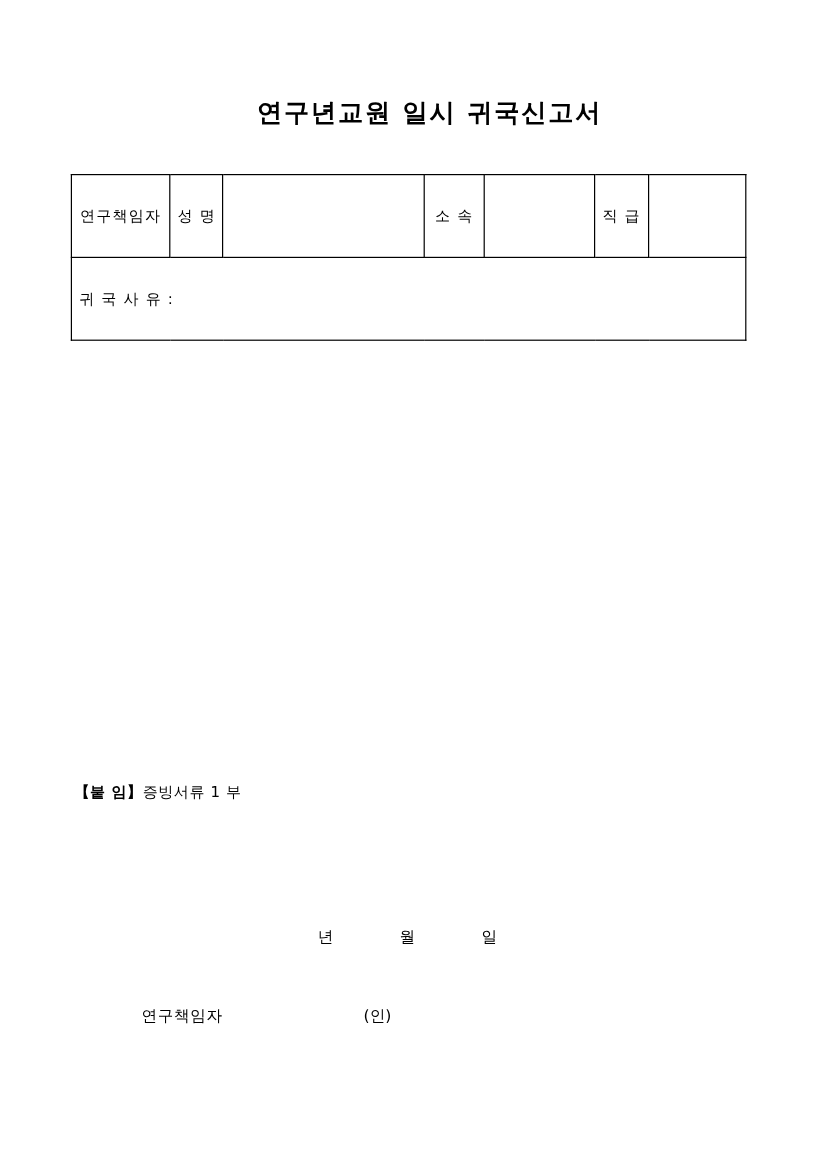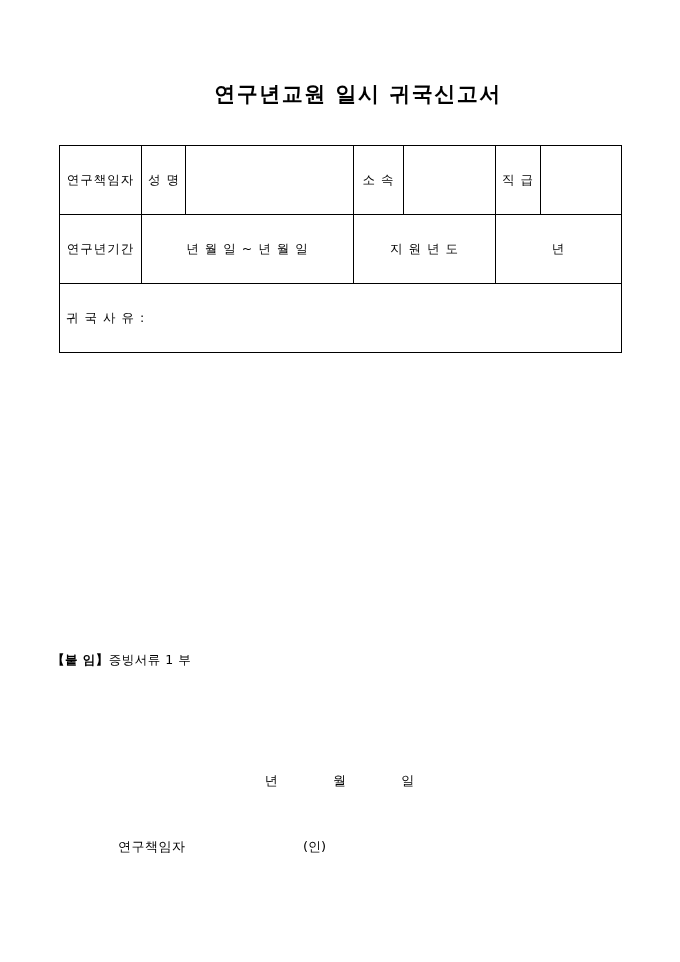--- a/index.html
+++ b/index.html
@@ -59,21 +59,21 @@
     height: 220px;
     vertical-align: top;
     text-align: left;
     padding-top: 12px;
     padding-left: 14px;
     letter-spacing: 1.5px;
   }
   .attach {
     position: absolute;
     top: 652px;
-    left: 52px;
+    left: 62px;
     font-size: 12.5px;
     letter-spacing: 0.5px;
   }
   .attach b { font-weight: bold; }
   .statement {
     position: absolute;
     top: 696px;
     left: 0;
     width: 680px;
     text-align: center;
@@ -126,26 +126,20 @@
       <tr>
         <td class="label">연구책임자</td>
         <td class="label">성 명</td>
         <td class="value"></td>
         <td class="label">소 속</td>
         <td class="value"></td>
         <td class="label">직 급</td>
         <td class="value"></td>
       </tr>
       <tr>
-        <td class="label">연구년기간</td>
-        <td class="value" colspan="2">년 월 일 ~    년 월 일</td>
-        <td class="label" colspan="2">지 원 년 도</td>
-        <td class="value" colspan="2">년</td>
-      </tr>
-      <tr>
         <td class="reason" colspan="7">귀 국 사 유 :</td>
       </tr>
     </tbody>
   </table>
 
   <div class="attach">
     <b>【붙 임】</b><span>증빙서류  1 부</span>
   </div>
 
 

